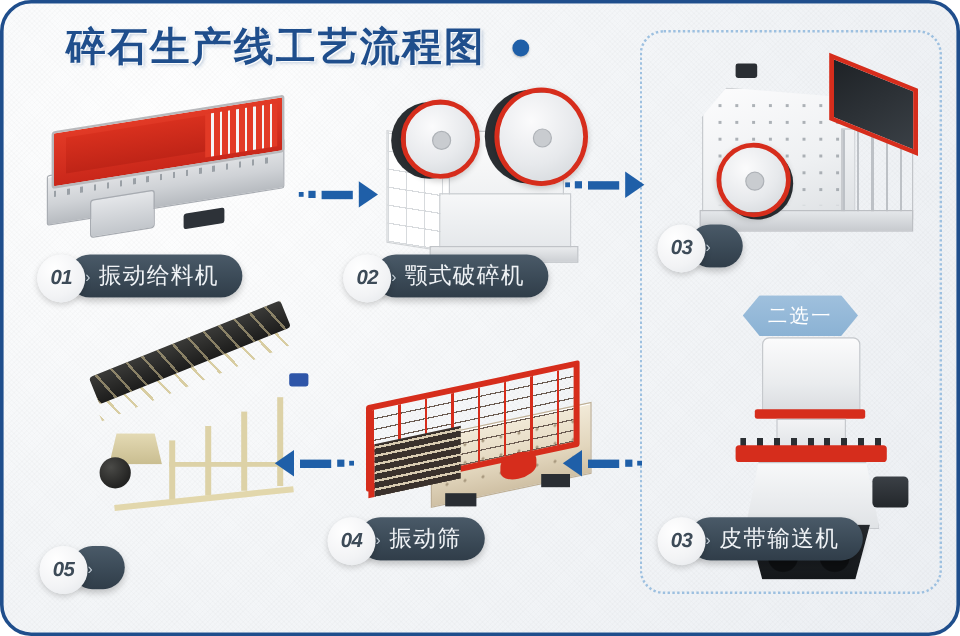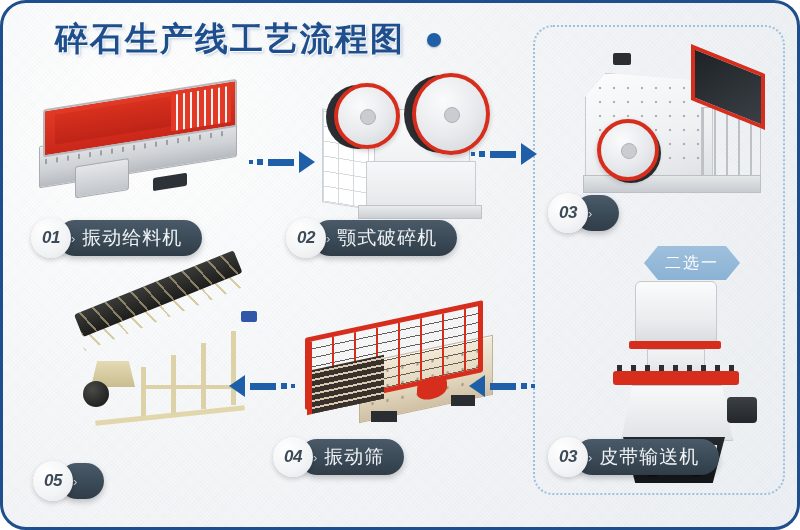--- a/index.html
+++ b/index.html
@@ -38,21 +38,21 @@
   .title-dot{width:14px;height:14px;border-radius:50%;background:#1f5fa8;
     box-shadow:0 1px 2px rgba(0,0,0,.25);}
 
   
   .dashed-panel{
     position:absolute;left:530px;top:22px;width:252px;height:470px;
     border:2px dotted #9dc0e0;border-radius:20px;box-sizing:border-box;
   }
 
   
-  .label{position:absolute;display:flex;align-items:center;height:52px;}
+  .label{position:absolute;display:flex;height:52px;}
   .label .num{
     position:relative;z-index:3;
     width:40px;height:40px;border-radius:50%;
     background:radial-gradient(circle at 35% 30%,#ffffff 0%,#f2f3f5 60%,#e2e5e9 100%);
     box-shadow:0 2px 5px rgba(0,0,0,.18);
     display:flex;align-items:center;justify-content:center;
     font-size:17px;font-weight:bold;font-style:italic;color:#3d4b58;
     letter-spacing:-0.5px;
   }
   .label .banner{
@@ -67,21 +67,21 @@
   .label .banner:before{
     content:"";position:absolute;left:-14px;top:8px;
     border-top:9px solid transparent;border-bottom:13px solid transparent;
     border-right:18px solid #3b4a57;
   }
   .label .chev{font-size:13px;color:#c7d2dc;margin-right:7px;line-height:1;}
   .label .txt{font-size:19px;letter-spacing:1px;white-space:nowrap;}
 
   
   .hex{
-    position:absolute;left:641px;top:243px;width:96px;height:34px;
+    position:absolute;left:616px;top:243px;width:96px;height:34px;
     background:linear-gradient(180deg,#9fc0dd 0%,#8bb2d4 100%);
     clip-path:polygon(14px 0,82px 0,96px 17px,82px 34px,14px 34px,0 17px);
     display:flex;align-items:center;justify-content:center;
     color:#ffffff;font-size:16px;letter-spacing:2px;
   }
 
   
   .arrow{position:absolute;display:flex;align-items:center;}
   .arrow .dots{display:flex;align-items:center;gap:4px;}
   .arrow .d1{width:4px;height:4px;background:#1f5fa8;}

